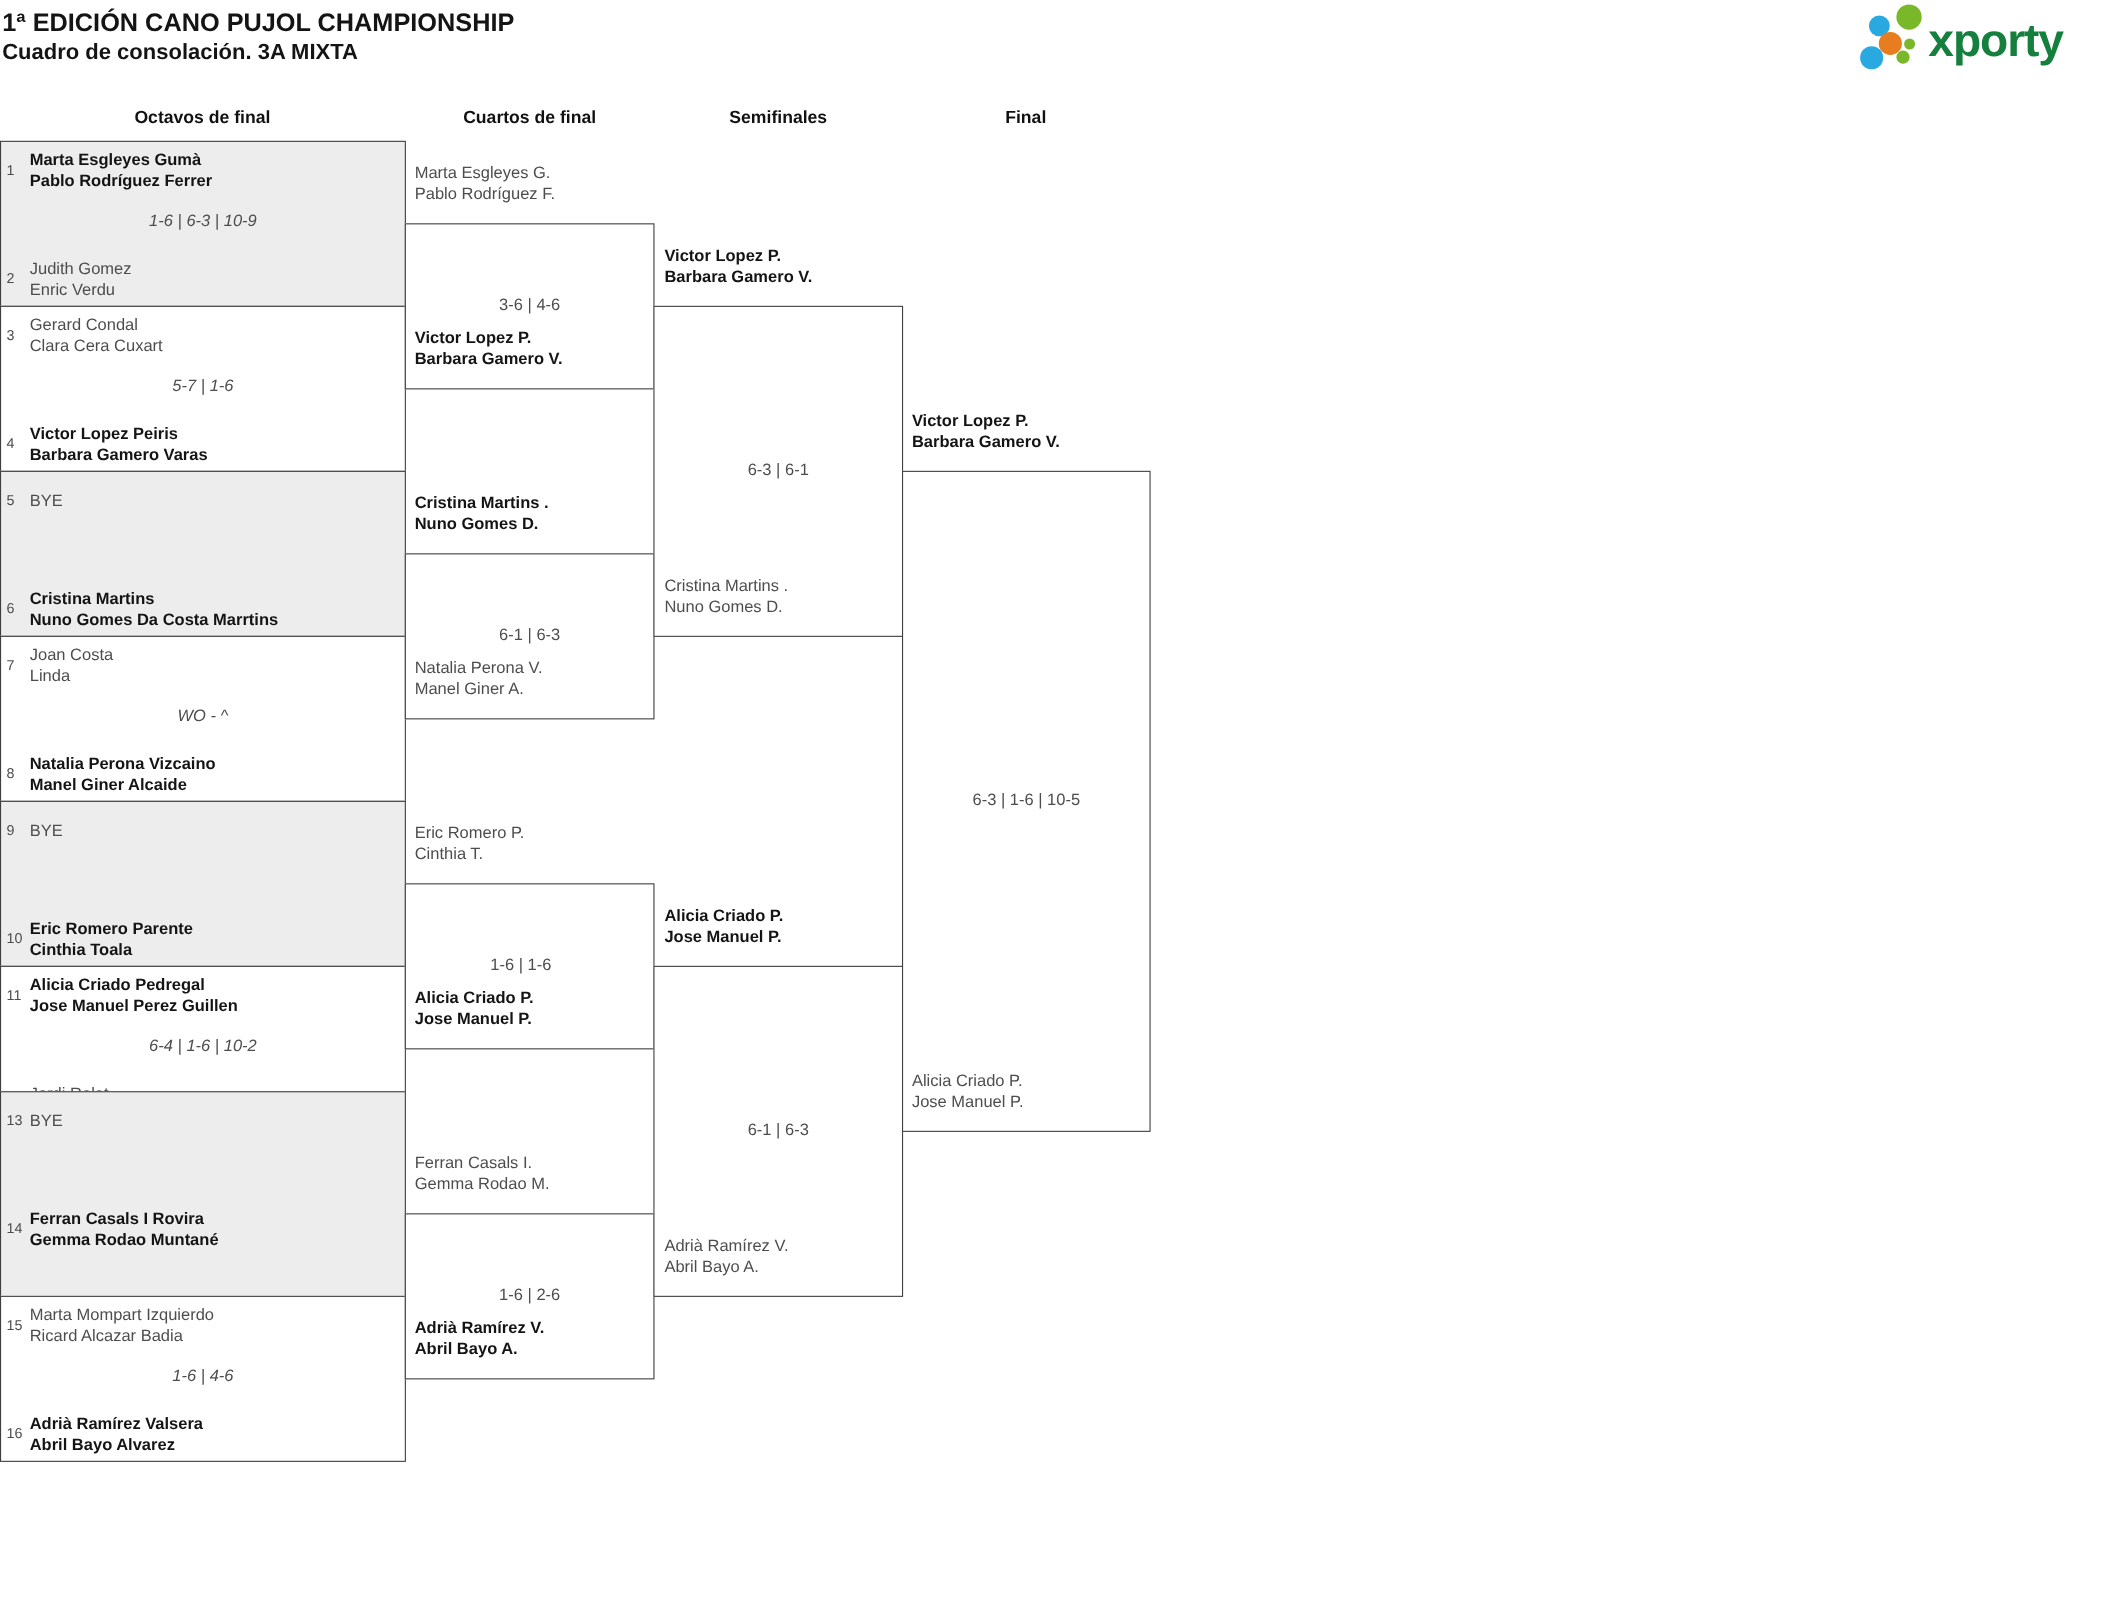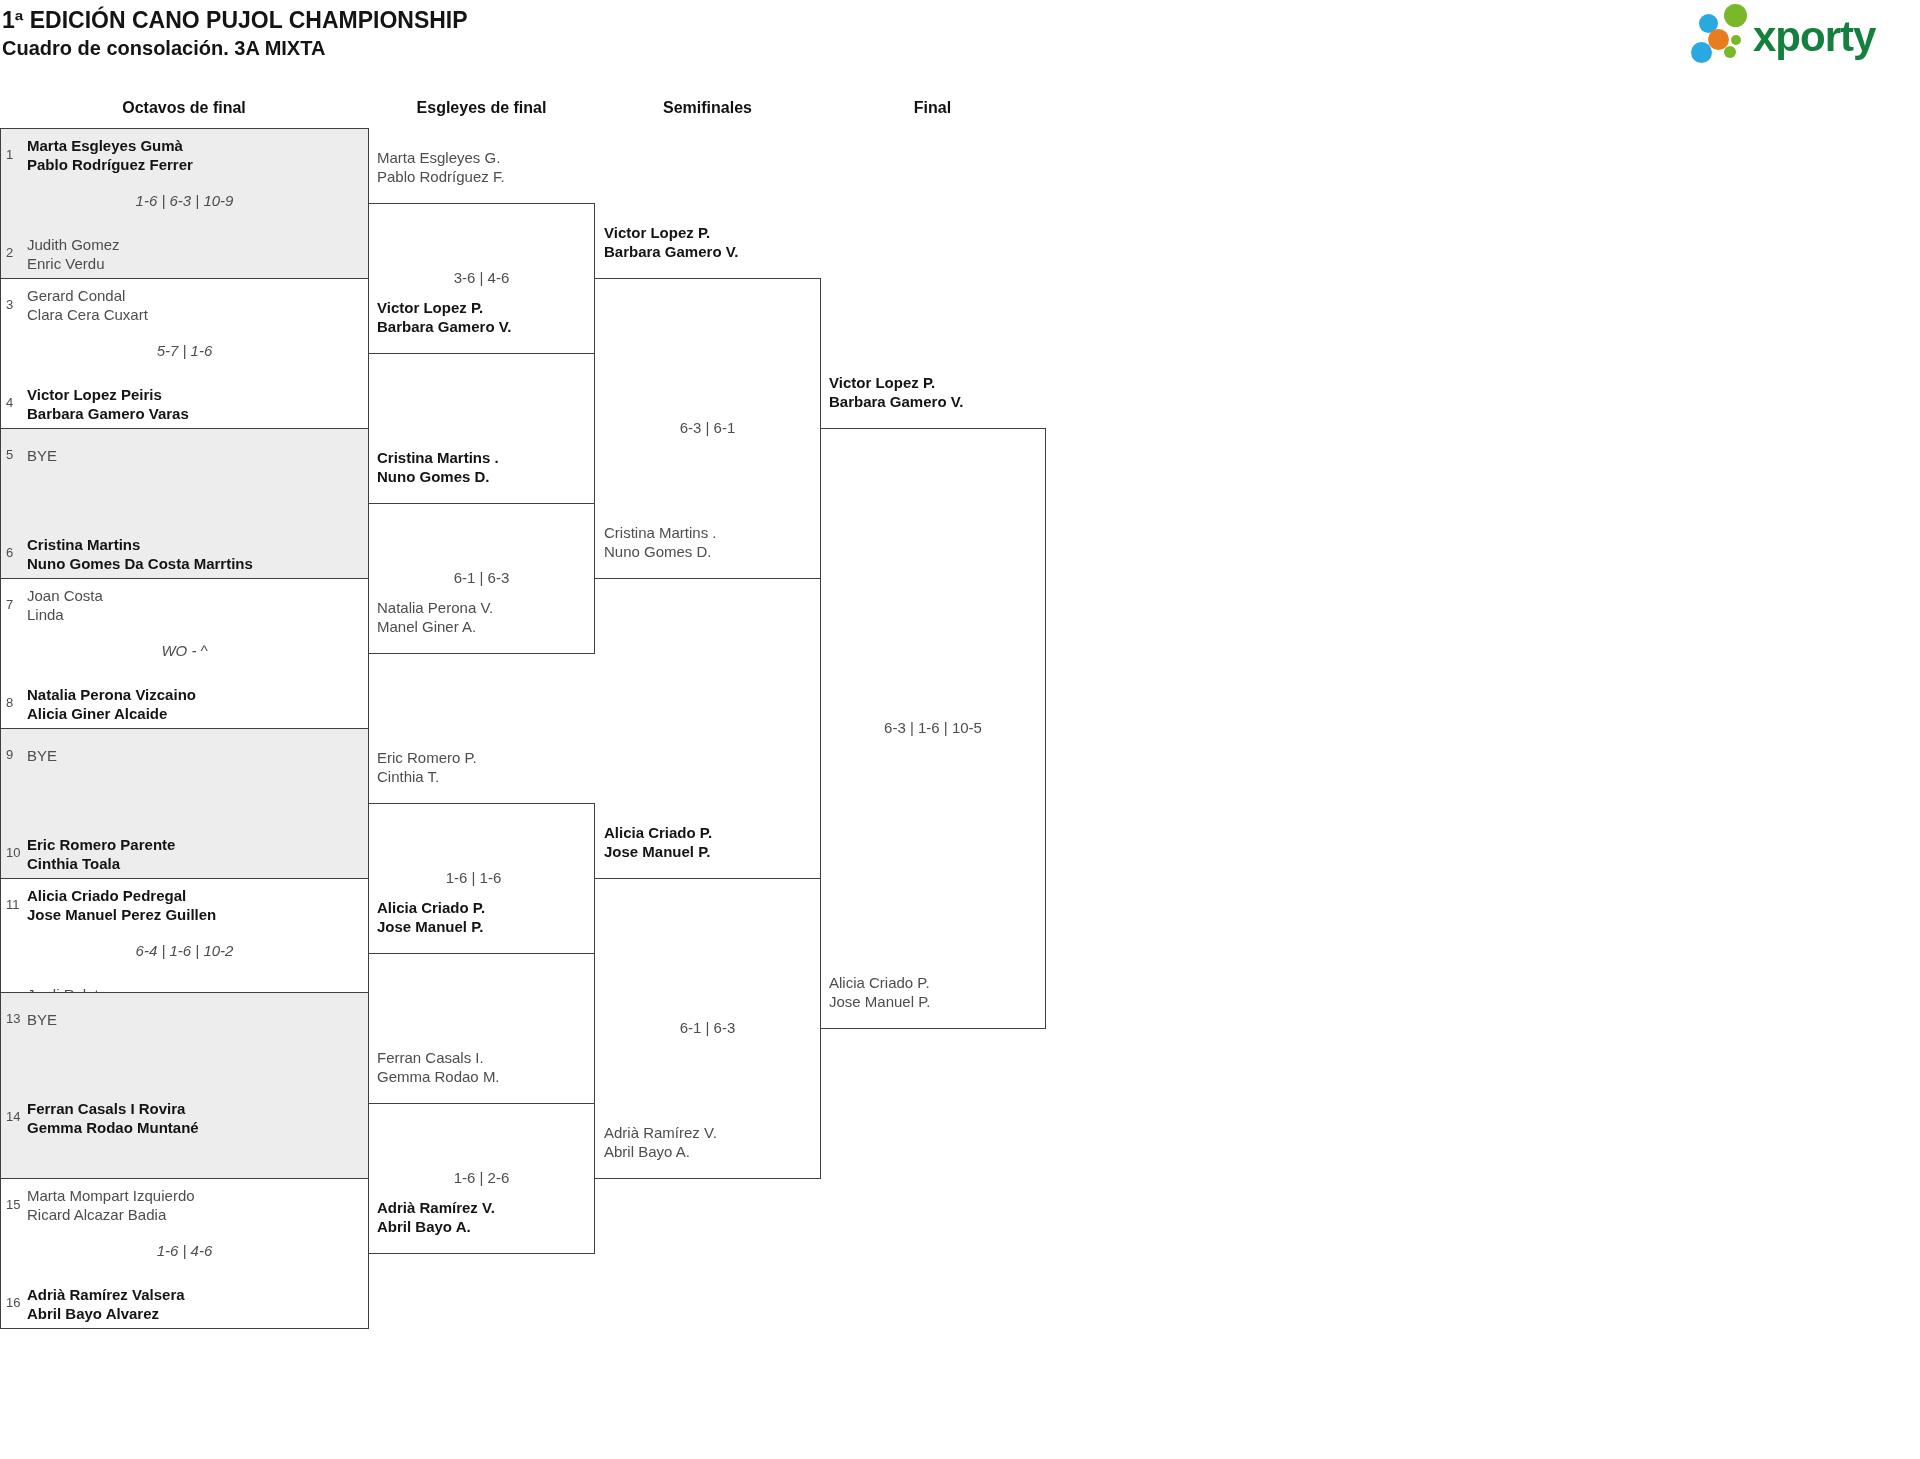--- a/index.html
+++ b/index.html
@@ -54,21 +54,21 @@
     <span class="dot" style="left:14px;top:14px;width:19px;height:19px;background:#2aa9e0;"></span>
     <span class="dot" style="left:39px;top:4px;width:23px;height:23px;background:#79b829;"></span>
     <span class="dot" style="left:23px;top:29px;width:21px;height:21px;background:#e87d1f;"></span>
     <span class="dot" style="left:46px;top:35px;width:10px;height:10px;background:#79b829;"></span>
     <span class="dot" style="left:6px;top:42px;width:21px;height:21px;background:#2aa9e0;"></span>
     <span class="dot" style="left:39px;top:46px;width:12px;height:12px;background:#79b829;"></span>
     <span class="logo-word">xporty</span>
   </div>
 
   <div class="round-header" style="left:0;width:368px;">Octavos de final</div>
-  <div class="round-header" style="left:368px;width:227px;">Esgleyes de final</div>
+  <div class="round-header" style="left:368px;width:227px;">Cuartos de final</div>
   <div class="round-header" style="left:595px;width:225px;">Semifinales</div>
   <div class="round-header" style="left:820px;width:225px;">Final</div>
 
   <div class="box shade" style="left:0;top:128px;width:369px;height:151px;">
     <div class="seed s1">1</div>
     <div class="names t1 win">
       <div>Marta Esgleyes Gumà</div>
         <div>Pablo Rodríguez Ferrer</div>
     </div>
     <div class="r16score">1-6 | 6-3 | 10-9</div>
@@ -108,21 +108,21 @@
   <div class="box" style="left:0;top:578px;width:369px;height:151px;">
     <div class="seed s1">7</div>
     <div class="names t1">
       <div>Joan Costa</div>
         <div>Linda</div>
     </div>
     <div class="r16score">WO - ^</div>
     <div class="seed s2">8</div>
     <div class="names t2 win">
       <div>Natalia Perona Vizcaino</div>
-        <div>Alicia Giner Alcaide</div>
+        <div>Manel Giner Alcaide</div>
     </div>
   </div>
 
   <div class="box shade" style="left:0;top:728px;width:369px;height:151px;">
     <div class="seed s1">9</div>
     <div class="names t1 bye-slot">
       <div>BYE</div>
     </div>
     <div class="seed s2">10</div>
     <div class="names t2 win">

